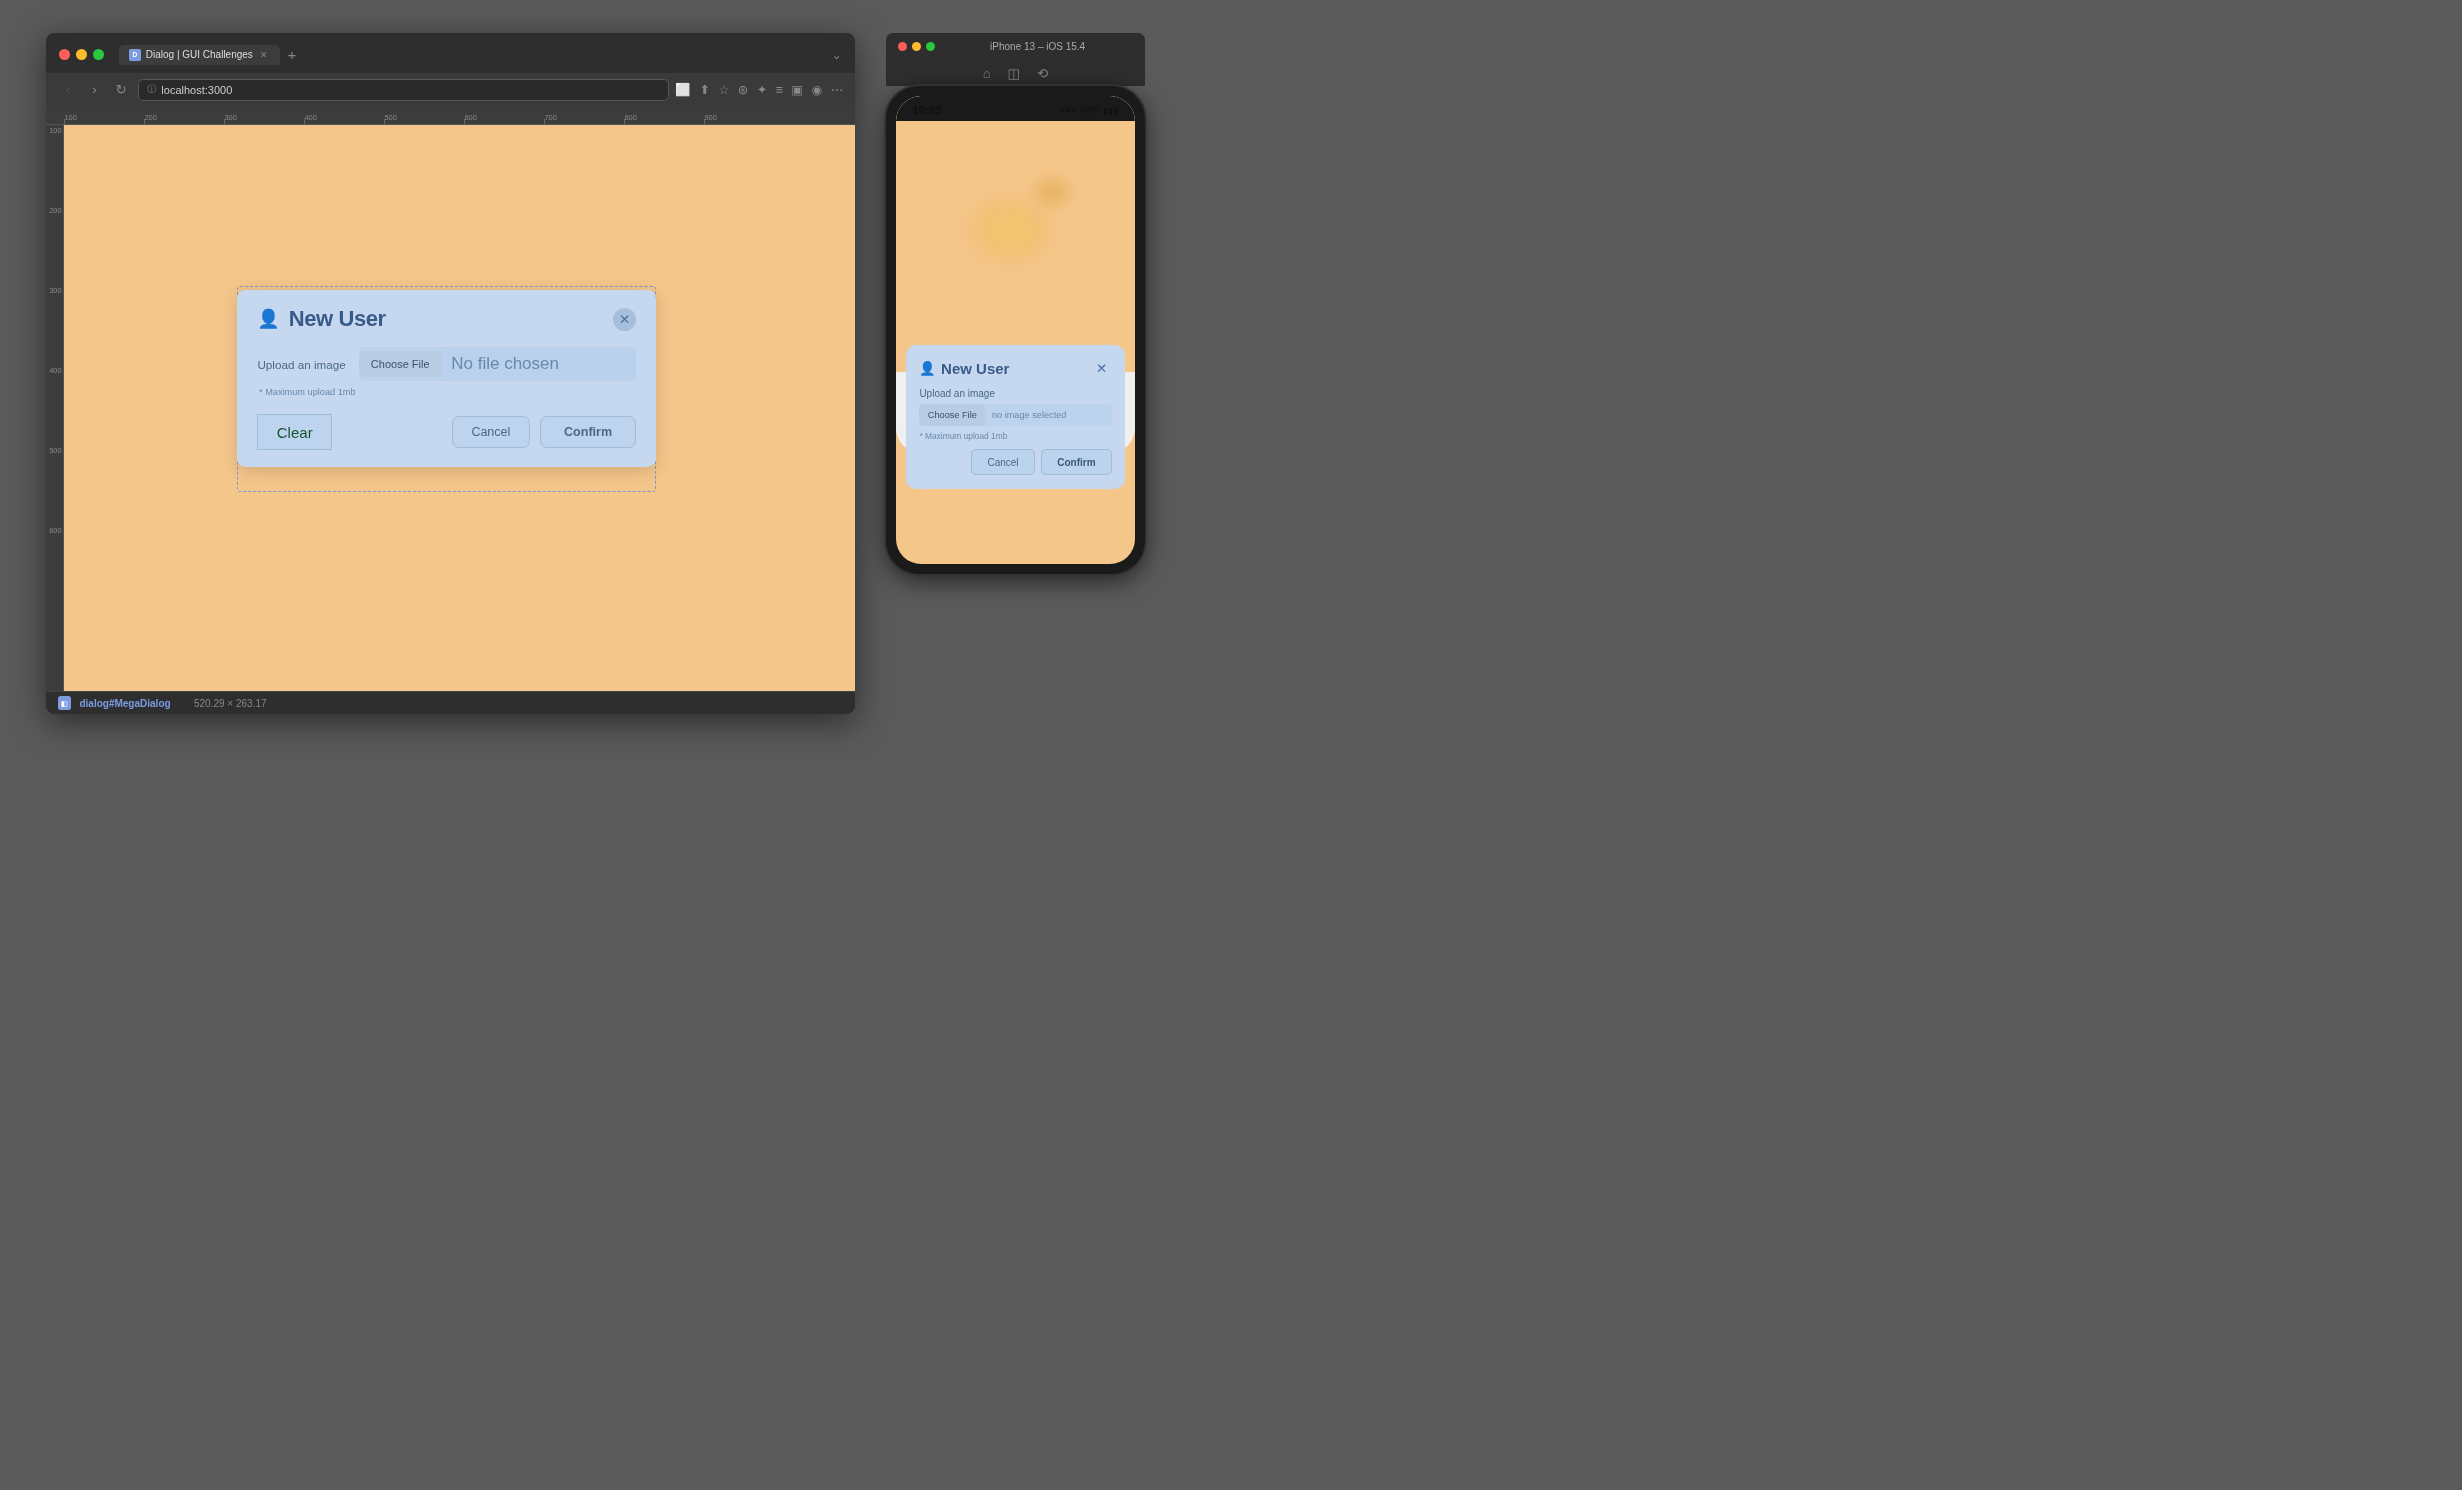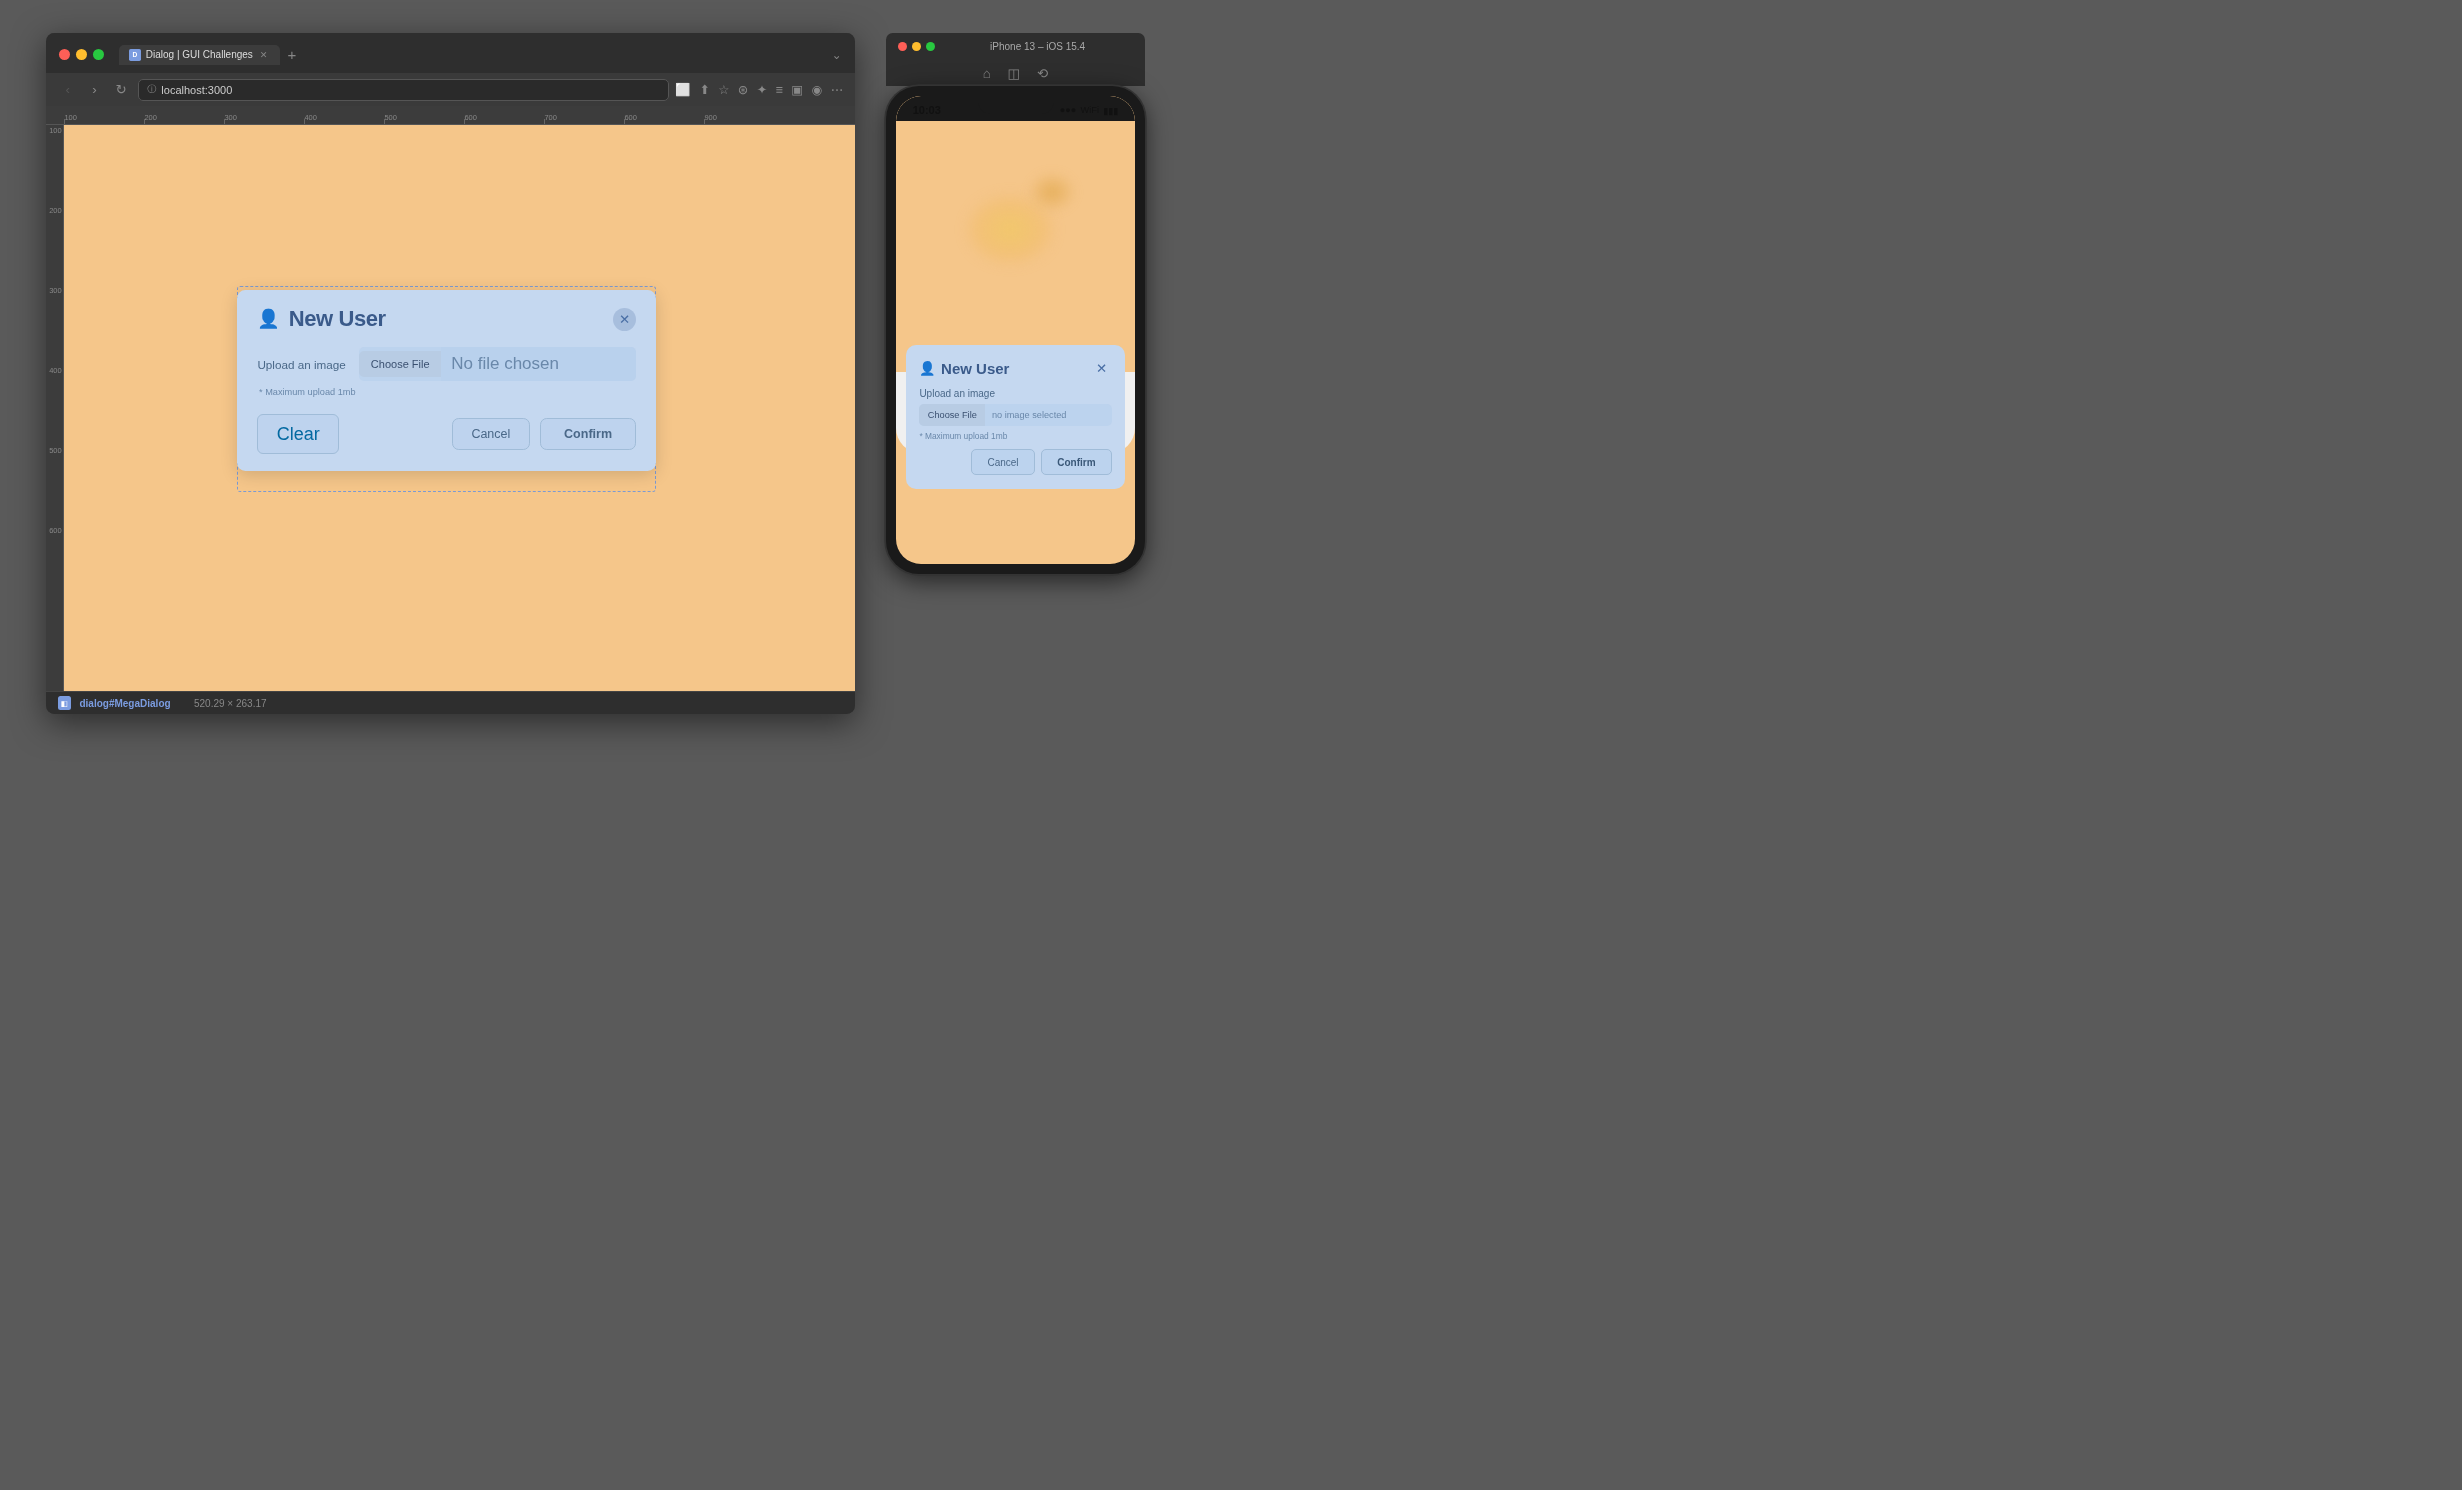--- a/index.html
+++ b/index.html
@@ -290,23 +290,23 @@
     .dialog-footer {
       display: flex;
       align-items: center;
       gap: 10px;
       margin-top: 16.7px;
     }
     .btn-clear {
       padding: 8.4px 18.4px;
       background: rgba(180,205,235,0.4);
       border: 0.8px solid #a0bcd8;
-      border-radius: 6px;
-      font-size: 18px;
-      color: #0369a1;
+      border-radius: 0;
+      font-size: 15px;
+      color: #14532d;
       cursor: pointer;
     }
     .btn-spacer { flex: 1; }
     .btn-cancel {
       padding: 8.4px 18.4px;
       background: rgba(180,205,235,0.4);
       border: 0.8px solid #a0bcd8;
       border-radius: 6.7px;
       font-size: 12.5px;
       color: #4a6888;

